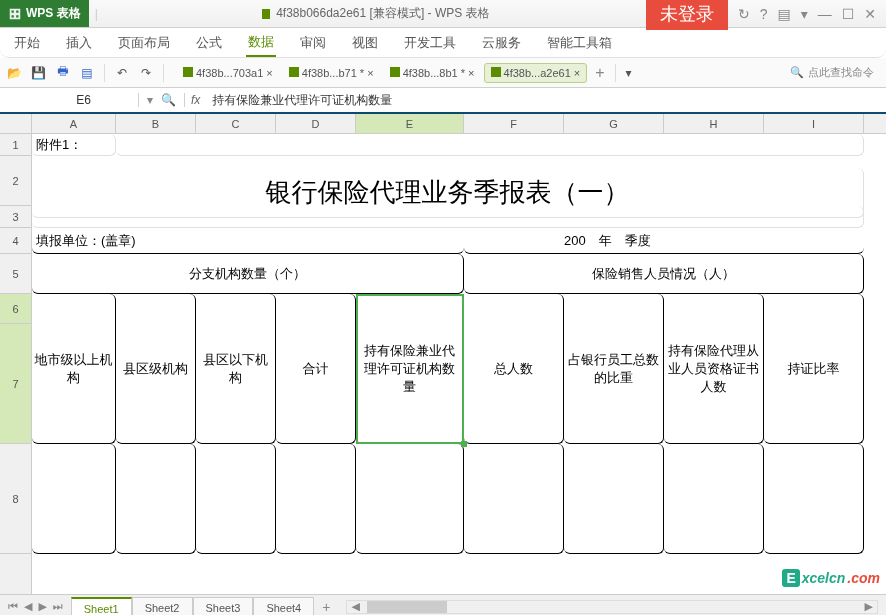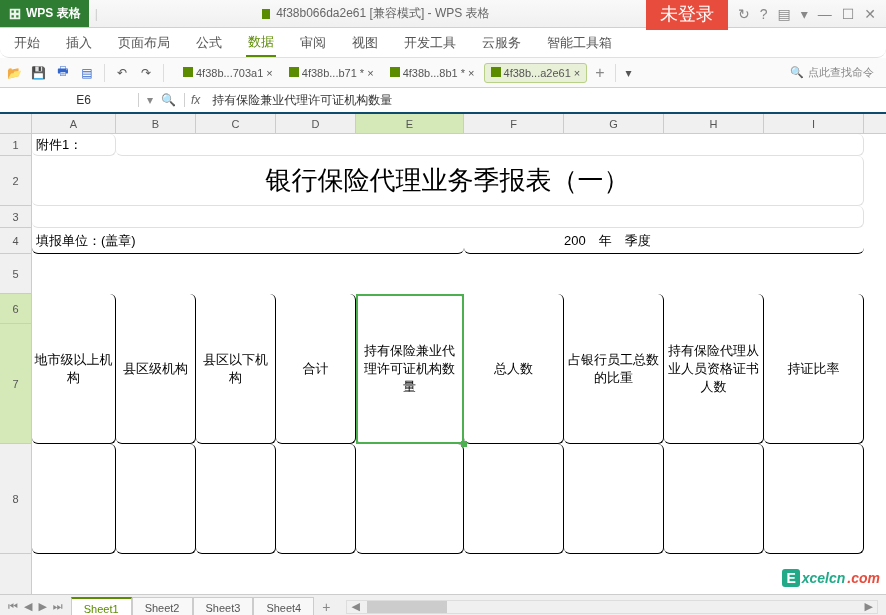--- a/index.html
+++ b/index.html
@@ -193,33 +193,37 @@
       <div class="rh sel" style="height:120px">7</div>
       <div class="rh" style="height:110px">8</div>
     </div>
     <div class="cells">
 
       <div class="cell-row" style="top:0">
         <div class="cell noborder" style="width:84px;height:22px;justify-content:flex-start;padding-left:4px">附件1：</div>
         <div class="cell noborder" style="width:748px;height:22px"></div>
       </div>
 
-      <div class="cell-row" style="top:22px">
+      <div class="cell-row" style="top:34px">
         <div class="cell noborder title-cell" style="width:832px;height:50px">银行保险代理业务季报表（一）</div>
       </div>
 
       <div class="cell-row" style="top:72px">
         <div class="cell noborder" style="width:832px;height:22px"></div>
       </div>
 
       <div class="cell-row" style="top:94px">
         <div class="cell" style="width:432px;height:26px;justify-content:flex-start;padding-left:4px;border-right:none;border-left:none;border-top:none">填报单位：(盖章)</div>
         <div class="cell" style="width:400px;height:26px;justify-content:flex-start;padding-left:100px;border-right:none;border-top:none">200　年　季度</div>
       </div>
 
+      <div class="cell-row" style="top:120px">
+        <div class="cell" style="width:432px;height:40px">分支机构数量（个）</div>
+        <div class="cell" style="width:400px;height:40px">保险销售人员情况（人）</div>
+      </div>
 
       <div class="cell-row" style="top:160px">
         <div class="cell" style="width:84px;height:150px">地市级以上机构</div>
         <div class="cell" style="width:80px;height:150px">县区级机构</div>
         <div class="cell" style="width:80px;height:150px">县区以下机构</div>
         <div class="cell" style="width:80px;height:150px">合计</div>
         <div class="cell" style="width:108px;height:150px">持有保险兼业代理许可证机构数量</div>
         <div class="cell" style="width:100px;height:150px">总人数</div>
         <div class="cell" style="width:100px;height:150px">占银行员工总数的比重</div>
         <div class="cell" style="width:100px;height:150px">持有保险代理从业人员资格证书人数</div>

